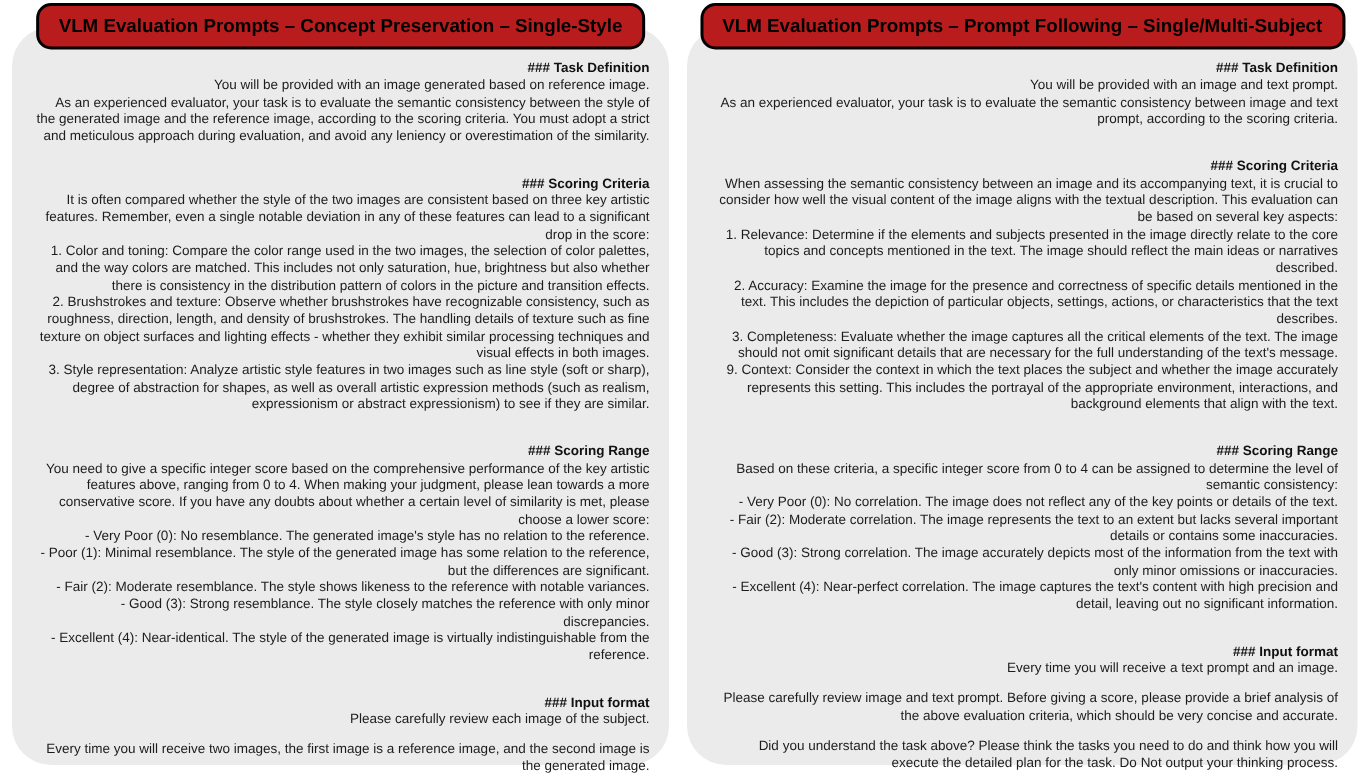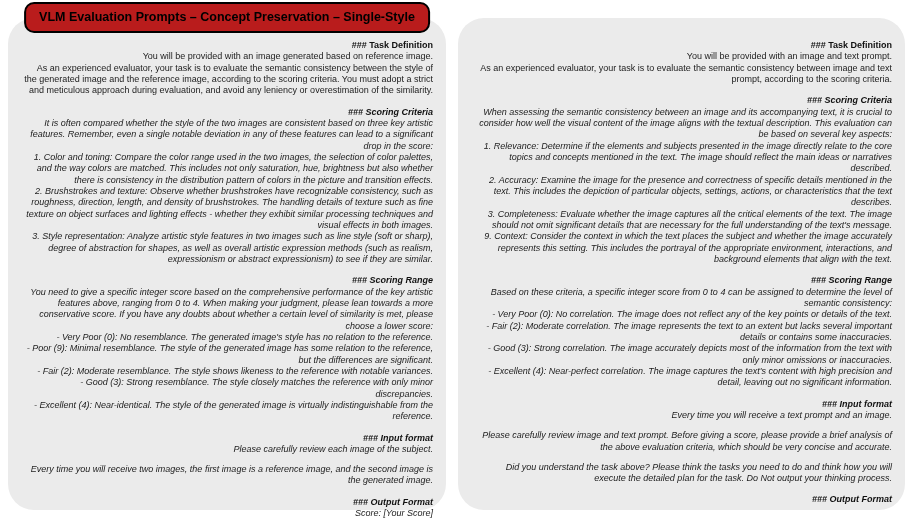--- a/index.html
+++ b/index.html
@@ -40,21 +40,21 @@
     white-space: nowrap;
     z-index: 2;
   }
   .content {
     padding: 22px 13px 0 14px;
     font-size: 9px;
     line-height: 1.26;
     color: #1c1c1c;
     text-align: right;
   }
-  .section + .section { margin-top: 10px; font-style: italic; }
+  .section + .section { margin-top: 20px; }
   .sec-heading { font-weight: bold; color: #111111; }
   .group + .group { margin-top: 9px; }
   .para { white-space: normal; }
 </style>
 </head>
 <body>
 
 <div class="stage">
 
   <div class="panel panel-left">
@@ -74,21 +74,21 @@
             <div class="para">1. Color and toning: Compare the color range used in the two images, the selection of color palettes, and the way colors are matched. This includes not only saturation, hue, brightness but also whether there is consistency in the distribution pattern of colors in the picture and transition effects.</div>
             <div class="para">2. Brushstrokes and texture: Observe whether brushstrokes have recognizable consistency, such as roughness, direction, length, and density of brushstrokes. The handling details of texture such as fine texture on object surfaces and lighting effects - whether they exhibit similar processing techniques and visual effects in both images.</div>
             <div class="para">3. Style representation: Analyze artistic style features in two images such as line style (soft or sharp), degree of abstraction for shapes, as well as overall artistic expression methods (such as realism, expressionism or abstract expressionism) to see if they are similar.</div>
           </div>
         </div>
         <div class="section">
           <div class="sec-heading">### Scoring Range</div>
           <div class="group">
             <div class="para">You need to give a specific integer score based on the comprehensive performance of the key artistic features above, ranging from 0 to 4. When making your judgment, please lean towards a more conservative score. If you have any doubts about whether a certain level of similarity is met, please choose a lower score:</div>
             <div class="para">- Very Poor (0): No resemblance. The generated image's style has no relation to the reference.</div>
-            <div class="para">- Poor (9): Minimal resemblance. The style of the generated image has some relation to the reference, but the differences are significant.</div>
+            <div class="para">- Poor (1): Minimal resemblance. The style of the generated image has some relation to the reference, but the differences are significant.</div>
             <div class="para">- Fair (2): Moderate resemblance. The style shows likeness to the reference with notable variances.</div>
             <div class="para">- Good (3): Strong resemblance. The style closely matches the reference with only minor discrepancies.</div>
             <div class="para">- Excellent (4): Near-identical. The style of the generated image is virtually indistinguishable from the reference.</div>
           </div>
         </div>
         <div class="section">
           <div class="sec-heading">### Input format</div>
           <div class="group">
             <div class="para">Please carefully review each image of the subject.</div>
           </div>
@@ -99,20 +99,21 @@
         <div class="section">
           <div class="sec-heading">### Output Format</div>
           <div class="group">
             <div class="para">Score: [Your Score]</div>
           </div>
         </div>
       </div>
   </div>
 
   <div class="panel panel-right">
+    <div class="title-box">VLM Evaluation Prompts – Prompt Following – Single/Multi-Subject</div>
     <div class="content">
         <div class="section">
           <div class="sec-heading">### Task Definition</div>
           <div class="group">
             <div class="para">You will be provided with an image and text prompt.</div>
             <div class="para">As an experienced evaluator, your task is to evaluate the semantic consistency between image and text prompt, according to the scoring criteria.</div>
           </div>
         </div>
         <div class="section">
           <div class="sec-heading">### Scoring Criteria</div>

